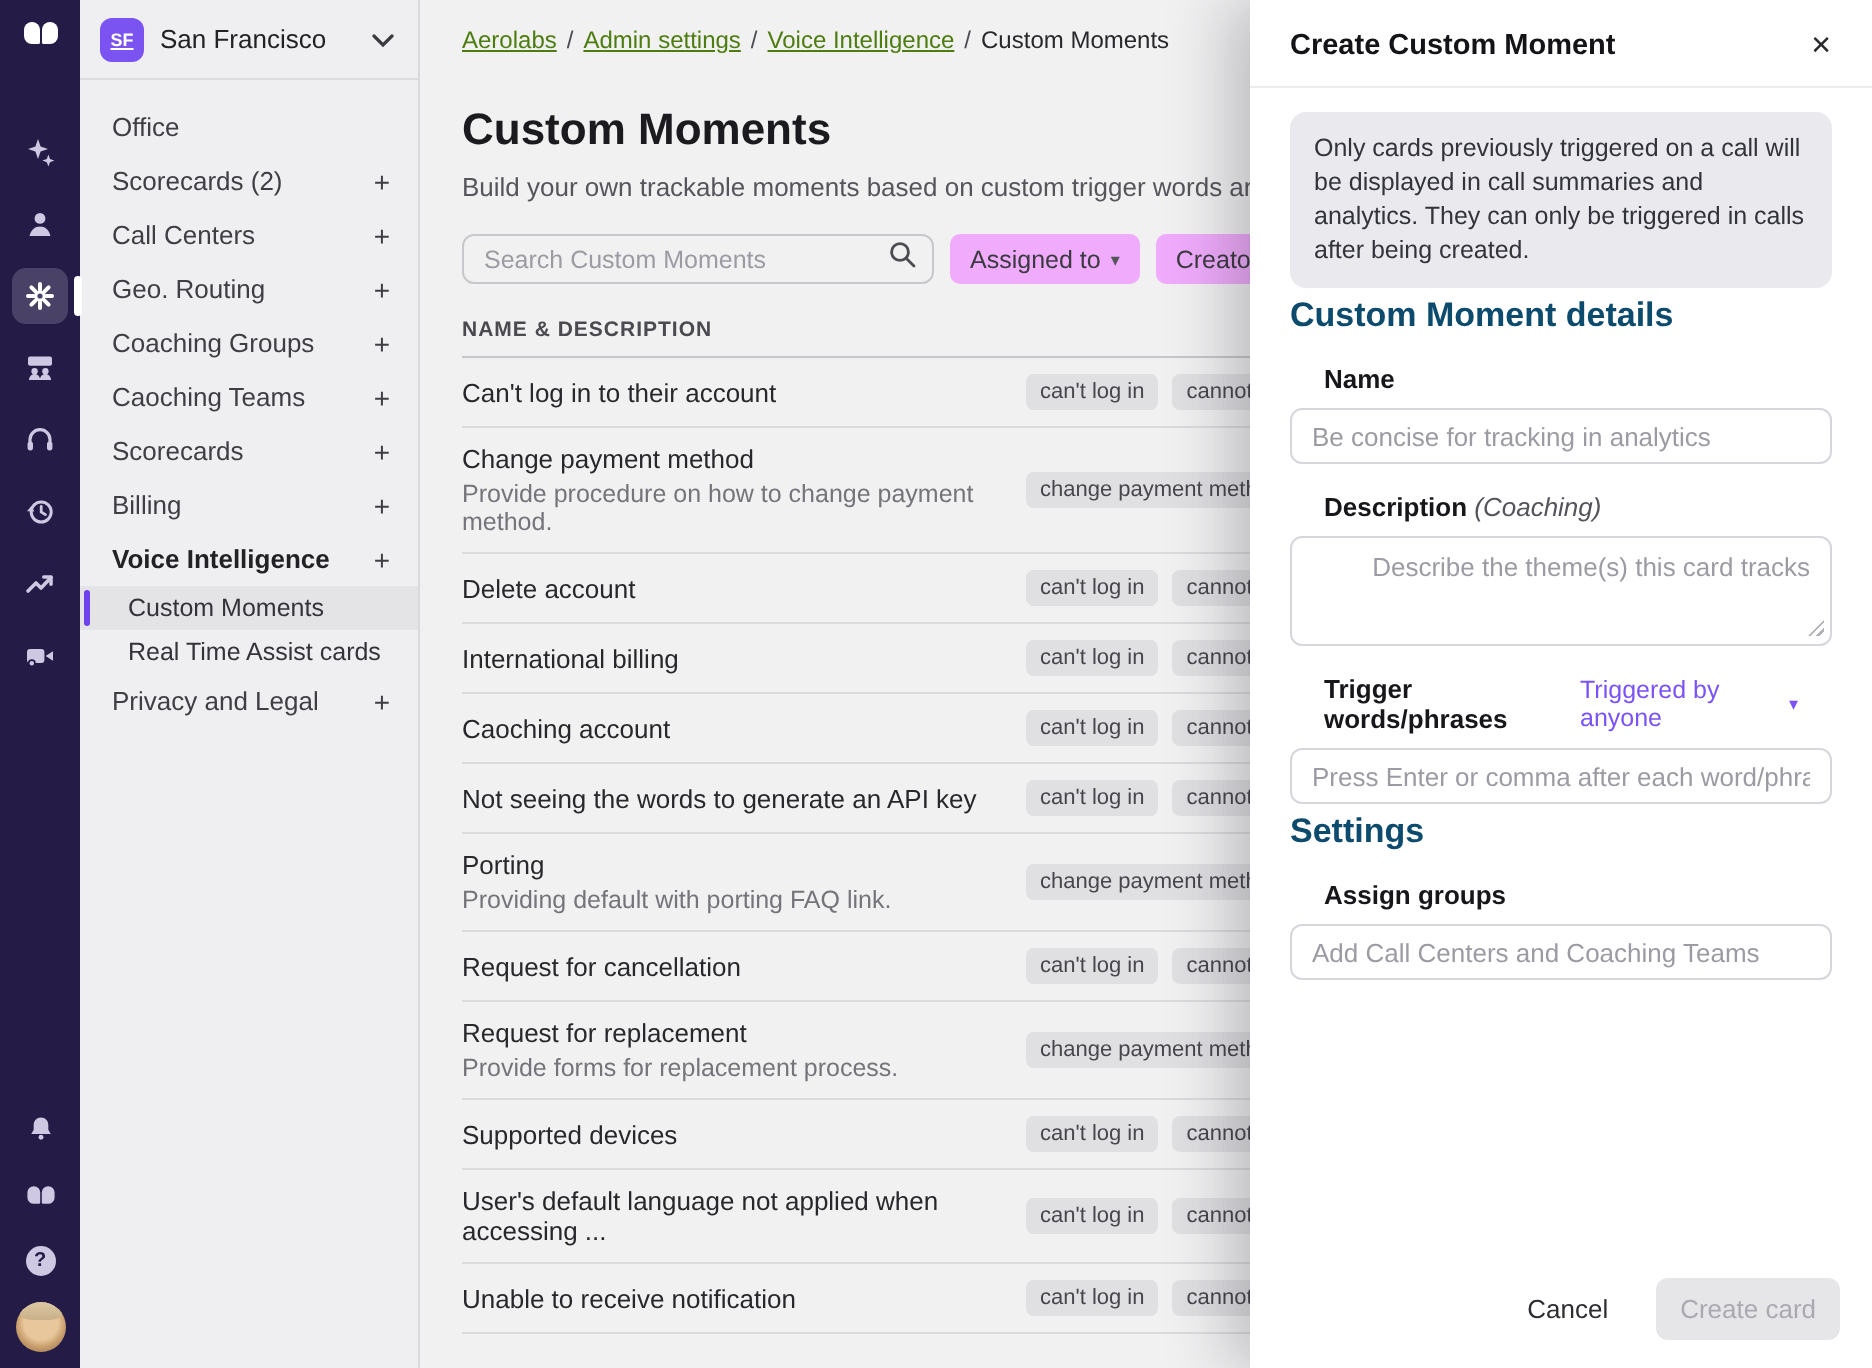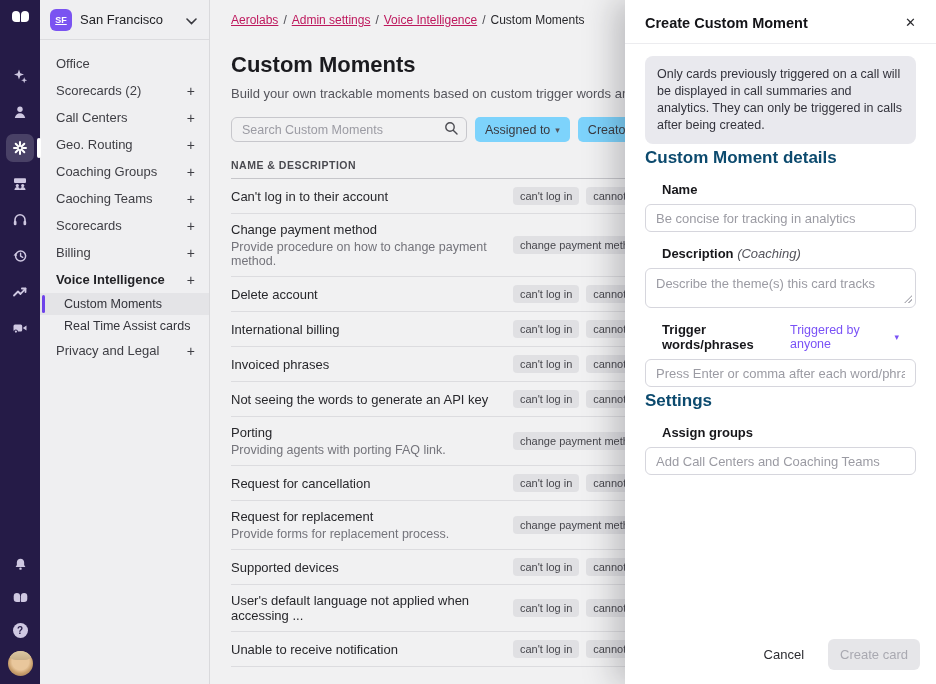--- a/index.html
+++ b/index.html
@@ -47,33 +47,33 @@
   .plus { font-size:14px; color:#3e3e44; line-height:1; }
   .nav-sub { padding:4px 14px 4px 24px; font-size:12.5px; color:#33333a; position:relative; cursor:pointer; }
   .nav-sub.selected { background:#e4e4e7; }
   .nav-sub.selected::before { content:""; position:absolute; left:2px; top:2px; bottom:2px; width:3px;
                               background:#6e42ea; border-radius:2px; }
 
   
   .main { position:absolute; left:211px; top:0; right:0; bottom:0; overflow:hidden; }
   .breadcrumb { height:40px; display:flex; align-items:center; gap:5px; padding:0 20px;
                 font-size:12px; color:#4c4c52; }
-  .crumb-link { text-decoration:underline; color:#be185d; cursor:pointer; }
+  .crumb-link { text-decoration:underline; color:#4d7c0f; cursor:pointer; }
   .crumb-current { color:#28282c; }
   .content { padding-left:20px; }
   .page-title { font-size:22px; font-weight:bold; color:#1b1b1f; margin:12px 0 7px; }
   .desc { font-size:13px; color:#55555c; line-height:17px; }
   .desc .l1 { white-space:nowrap; }
   .search-row { display:flex; align-items:center; gap:8px; margin-top:15px; }
   .search-box { width:236px; height:25px; border:1px solid #c7c7cc; border-radius:6px;
                 display:flex; align-items:center; padding:0 8px; }
   .search-input { border:none; background:transparent; outline:none; flex:1; font-size:12.5px;
                   color:#333; font-family:inherit; min-width:0; }
   ::placeholder { color:#9b9ba3; opacity:1; }
-  .filter-btn { height:25px; background:#7dd3fc; border:none; border-radius:5px; font-size:12.5px;
+  .filter-btn { height:25px; background:#f0abfc; border:none; border-radius:5px; font-size:12.5px;
                 color:#3a3a40; padding:0 10px; display:flex; align-items:center; gap:5px;
                 font-family:inherit; cursor:pointer; }
   .caret { font-size:9px; color:#55555c; }
   .thead { margin-top:17px; padding-bottom:7px; font-size:10.5px; font-weight:bold;
            letter-spacing:.5px; color:#4a4a50; border-bottom:1px solid #c6c6ca; }
   .trow { display:grid; grid-template-columns:282px 1fr; align-items:center; padding:8px 0;
           border-bottom:1px solid #dcdcdf; cursor:pointer; }
   .tname { font-size:13px; color:#28282c; }
   .tdesc { font-size:12.5px; color:#74747b; margin-top:3px; }
   .tags { display:flex; gap:7px; }
@@ -90,21 +90,21 @@
   .m-body { flex:1; padding:12px 20px 0; overflow:hidden; }
   .banner { background:#e9e9ee; border-radius:8px; padding:10px 12px; font-size:12.5px;
             line-height:17px; color:#33333c; }
   .m-section { font-size:17px; font-weight:bold; color:#0c4a6e; margin:4px 0 0; }
   .f-label { display:flex; align-items:baseline; justify-content:space-between; font-size:13px;
              font-weight:bold; color:#17171b; margin:14px 17px 7px; }
   .opt { font-weight:normal; font-style:italic; color:#54545c; }
   .inp { width:100%; height:28px; border:1px solid #d6d6dd; border-radius:6px; padding:0 10px;
          font-size:13px; font-family:inherit; color:#2f2f35; background:#fff; outline:none; }
   .ta-wrap { position:relative; }
-  textarea.inp { height:40px; padding:7px 10px; resize:none; display:block; }
+  textarea.inp { height:55px; padding:7px 10px; resize:none; display:block;text-align:right; }
   .ta-wrap::after { content:""; position:absolute; right:4px; bottom:5px; width:8px; height:8px;
                     background:repeating-linear-gradient(135deg, transparent 0 2px, #b3b3ba 2px 3.2px);
                     clip-path:polygon(100% 0, 100% 100%, 0 100%); }
   .trigger-link { font-size:12.5px; color:#7a52f6; font-weight:normal; display:flex; gap:0;
                   align-items:center; cursor:pointer; }
   .trigger-link .caret { color:#7a52f6; }
   .m-footer { display:flex; justify-content:flex-end; align-items:center; gap:18px; padding:14px 16px; }
   .btn-cancel { background:none; border:none; font-size:13px; color:#2c2c31; font-family:inherit; cursor:pointer; }
   .btn-create { background:#e6e6e9; border:none; border-radius:6px; padding:8px 12px; font-size:13px;
                 color:#a9a9b1; font-family:inherit; }
@@ -328,40 +328,40 @@
           <div>
             <div class="tname">International billing</div>
           </div>
           <div class="tags">
             <span class="pill">can't log in</span>
             <span class="pill">cannot log in</span>
           </div>
         </div>
         <div class="trow">
           <div>
-            <div class="tname">Invoiced phrases</div>
+            <div class="tname">Caoching account</div>
           </div>
           <div class="tags">
             <span class="pill">can't log in</span>
             <span class="pill">cannot log in</span>
           </div>
         </div>
         <div class="trow">
           <div>
             <div class="tname">Not seeing the words to generate an API key</div>
           </div>
           <div class="tags">
             <span class="pill">can't log in</span>
             <span class="pill">cannot log in</span>
           </div>
         </div>
         <div class="trow">
           <div>
             <div class="tname">Porting</div>
-            <div class="tdesc">Providing agents with porting FAQ link.</div>
+            <div class="tdesc">Providing default with porting FAQ link.</div>
           </div>
           <div class="tags">
             <span class="pill">change payment method</span>
             <span class="pill">c</span>
           </div>
         </div>
         <div class="trow">
           <div>
             <div class="tname">Request for cancellation</div>
           </div>

